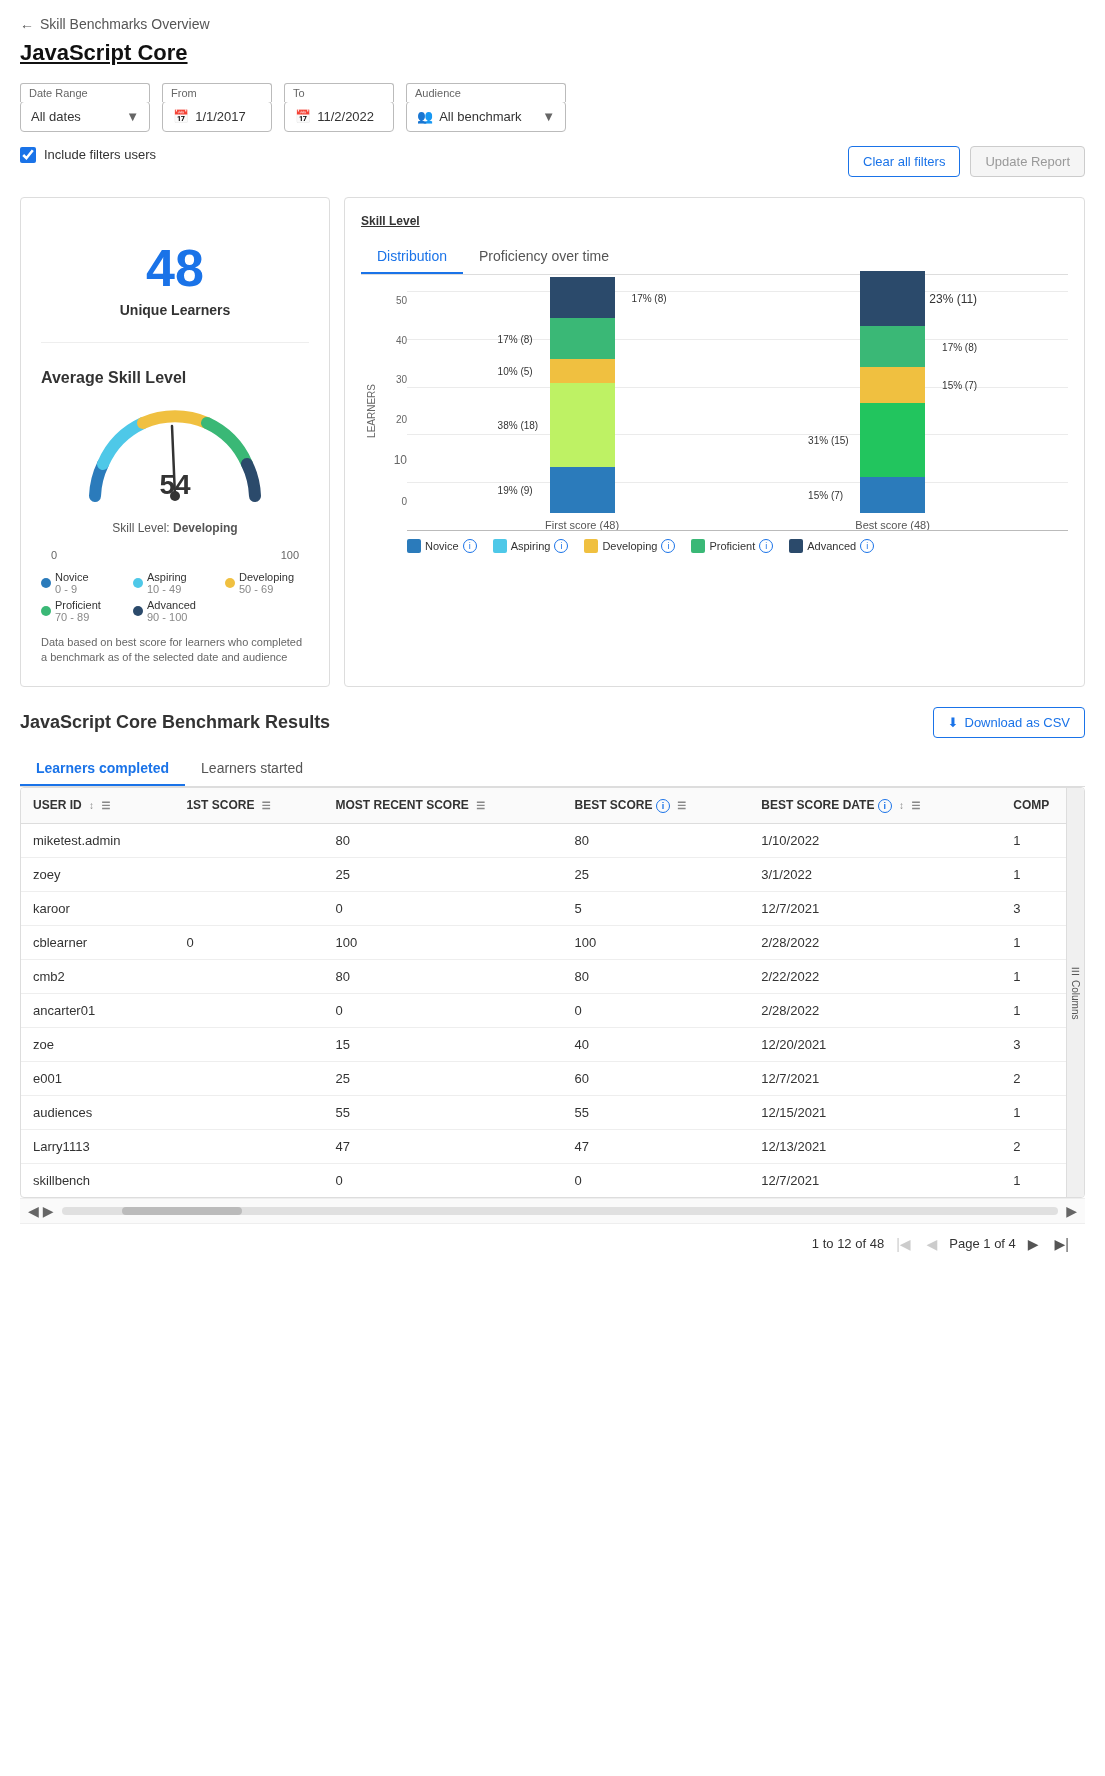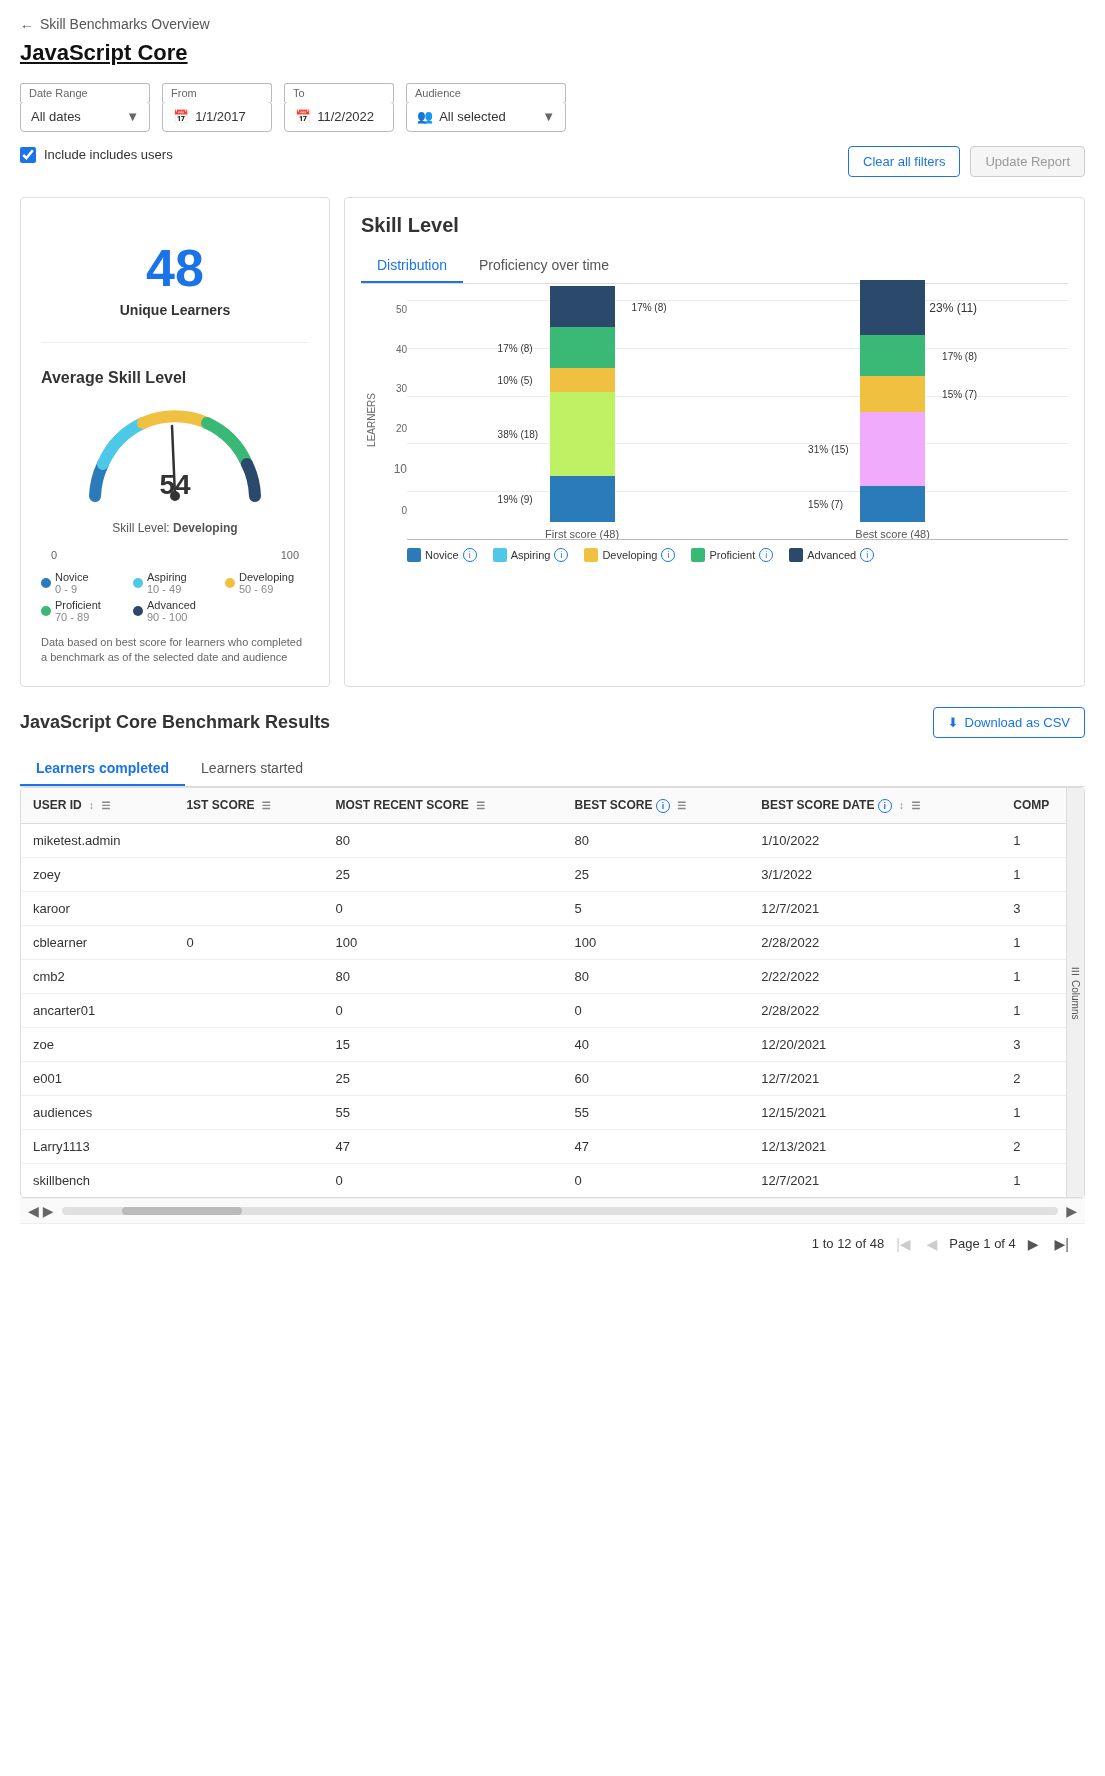--- a/index.html
+++ b/index.html
@@ -42,21 +42,21 @@
     .gauge-label { text-align: center; font-size: 12px; color: #555; margin-bottom: 14px; }
     .gauge-label .skill-level-label { font-weight: 600; }
     
     .legend-grid { display: grid; grid-template-columns: 1fr 1fr 1fr; gap: 4px 8px; font-size: 11px; margin-bottom: 12px; }
     .legend-item { display: flex; align-items: center; gap: 4px; }
     .legend-dot { width: 10px; height: 10px; border-radius: 50%; flex-shrink: 0; }
     
     .data-note { font-size: 11px; color: #666; line-height: 1.4; margin-top: 12px; }
     
     .right-panel { flex: 1; border: 1px solid #ddd; border-radius: 4px; padding: 16px; }
-    .skill-level-title { font-size: 20px; font-weight: 700; margin-bottom: 12px; }
+    .skill-level-title { font-size: 12px; font-weight: 700; margin-bottom: 12px; text-decoration: underline; }
     
     .tabs { display: flex; gap: 0; border-bottom: 1px solid #ddd; margin-bottom: 16px; }
     .tab { padding: 8px 16px; cursor: pointer; font-size: 14px; color: #555; border-bottom: 2px solid transparent; }
     .tab.active { color: #1a73e8; border-bottom: 2px solid #1a73e8; font-weight: 500; }
     
     .chart-legend { display: flex; gap: 16px; flex-wrap: wrap; margin-top: 12px; font-size: 11px; align-items: center; }
     .chart-legend-item { display: flex; align-items: center; gap: 4px; }
     .chart-legend-box { width: 14px; height: 14px; border-radius: 2px; flex-shrink: 0; }
     .info-icon { display: inline-flex; align-items: center; justify-content: center; width: 14px; height: 14px; border-radius: 50%; border: 1px solid #1a73e8; color: #1a73e8; font-size: 9px; cursor: pointer; }
     
@@ -129,30 +129,30 @@
       <div class="filter-label">To</div>
       <div class="filter-date">
         <span>📅</span>
         <span>11/2/2022</span>
       </div>
     </div>
     <div class="filter-group">
       <div class="filter-label">Audience</div>
       <div class="filter-select" style="min-width:160px;">
         <span>👥</span>
-        <span>All selected</span>
+        <span>All benchmark</span>
         <span class="arrow">▼</span>
       </div>
     </div>
   </div>
 
   <div style="display:flex; justify-content:space-between; align-items:center; margin-bottom:20px;">
     <div class="checkbox-row">
       <input type="checkbox" checked="" style="">
-      <label>Include includes users</label>
+      <label>Include filters users</label>
     </div>
     <div class="actions-row" style="margin-bottom:0;">
       <button class="btn-outline">Clear all filters</button>
       <button class="btn-disabled">Update Report</button>
     </div>
   </div>
 
   <div class="top-panels">
 
     <div class="left-panel">
@@ -283,21 +283,21 @@
                 <div style="font-size:11px;color:#555;margin-top:6px;text-align:center;">First score (48)</div>
               </div>
 
               <div style="display:flex; flex-direction:column; align-items:center;">
                 <div style="position:relative; width:65px; display:flex; flex-direction:column-reverse;">
 
                   <div style="height:36px; background:#2b7bbb; position:relative;">
                     <span style="position:absolute;left:-52px;top:50%;transform:translateY(-50%);font-size:10px;white-space:nowrap;color:#333;">15% (7)</span>
                   </div>
 
-                  <div style="height:74px; background:#f0abfc; position:relative;">
+                  <div style="height:74px; background:#22c55e; position:relative;">
                     <span style="position:absolute;left:-52px;top:50%;transform:translateY(-50%);font-size:10px;white-space:nowrap;color:#333;">31% (15)</span>
                   </div>
 
                   <div style="height:36px; background:#f0c040; position:relative;">
                     <span style="position:absolute;right:-52px;top:50%;transform:translateY(-50%);font-size:10px;white-space:nowrap;color:#333;">15% (7)</span>
                   </div>
 
                   <div style="height:41px; background:#3ab876; position:relative;">
                     <span style="position:absolute;right:-52px;top:50%;transform:translateY(-50%);font-size:10px;white-space:nowrap;color:#333;">17% (8)</span>
                   </div>

